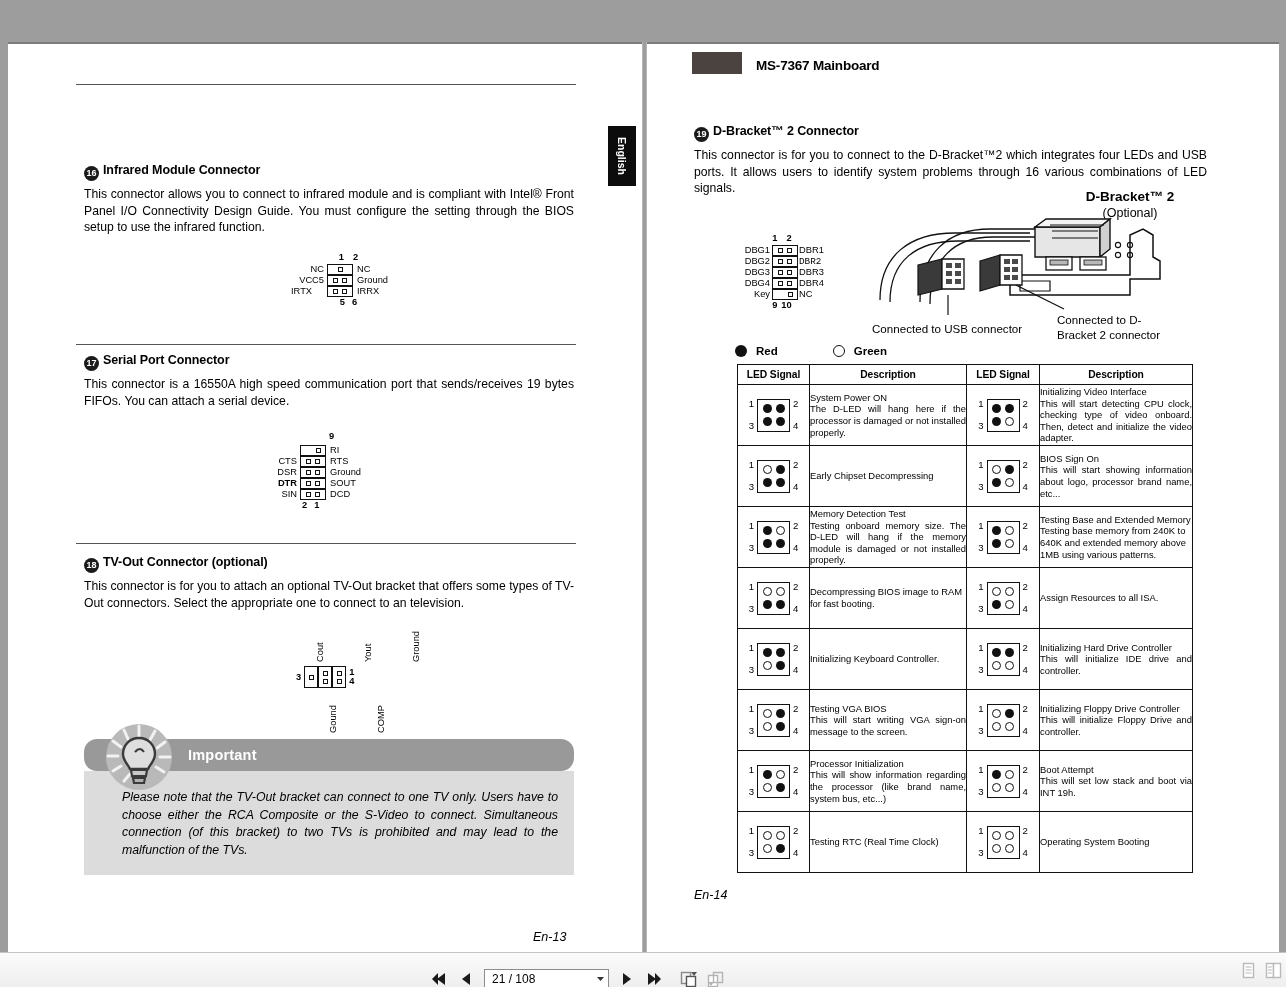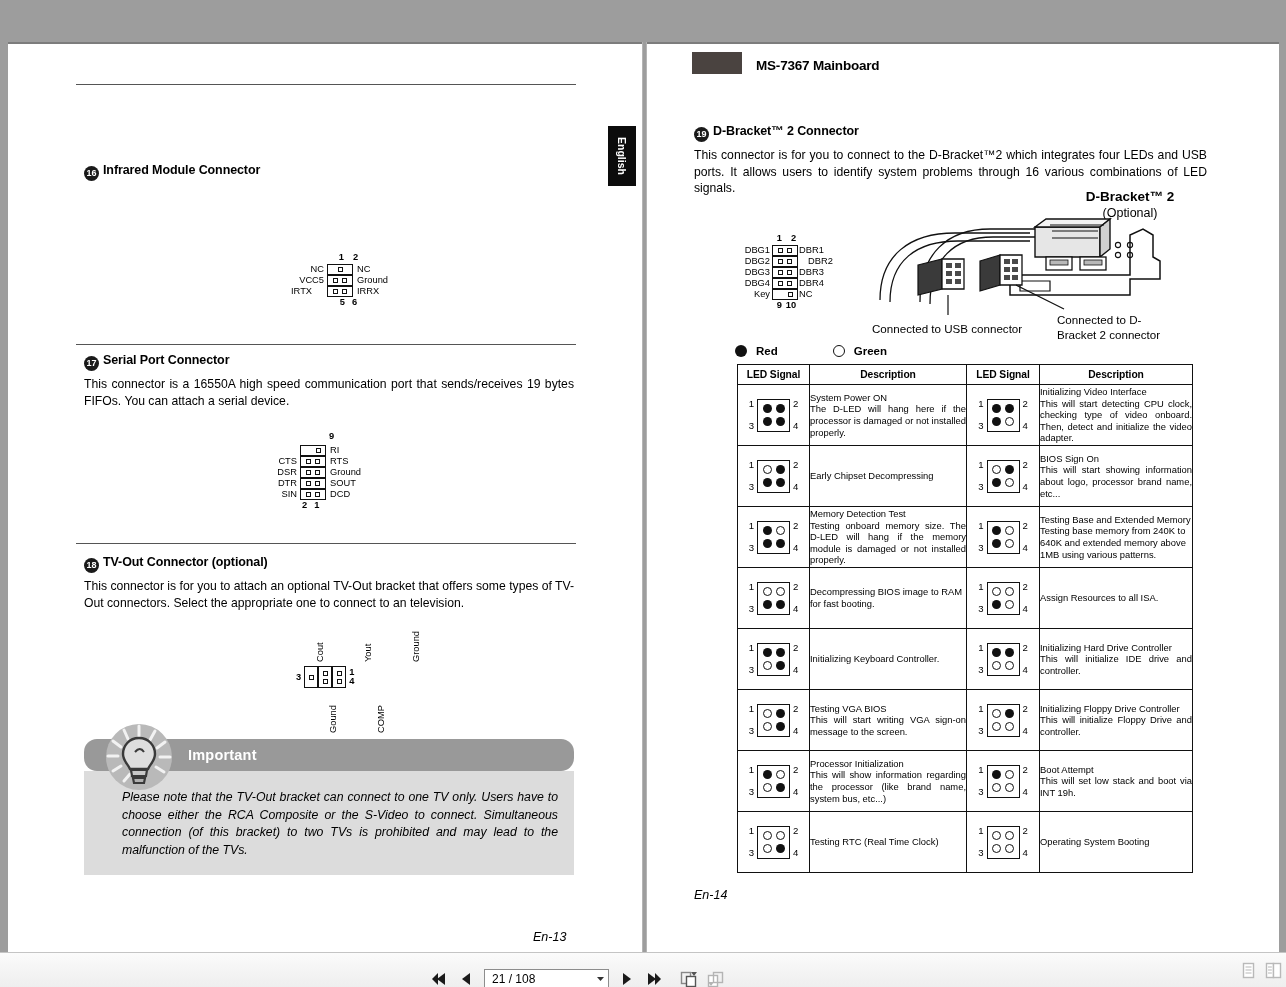--- a/index.html
+++ b/index.html
@@ -123,20 +123,21 @@
     <div class="gutter"></div>
 
     <div class="page page-left">
       <div class="topline"></div>
       <div class="rule l-rule-top"></div>
 
       <div class="sect" style="left:76px;top:121px;width:490px;">
         <div class="sect-head">
           <span class="num-badge">16</span><span>Infrared Module Connector</span>
         </div>
+        <div class="body-text" style="margin-top:5px;">This connector allows you to connect to infrared module and is compliant with Intel® Front Panel I/O Connectivity Design Guide. You must configure the setting through the BIOS setup to use the infrared function.</div>
       </div>
 
       <div class="conn" style="left:283px;top:211px;">
         <div style="display:flex;justify-content:center;gap:9px;margin-left:18px;">
           <span class="pinnum">1</span>
           <span class="pinnum">2</span>
         </div>
         <div style="margin-top:2px;">
           <div class="pinrow">
             <span class="pinlabel" style="width:33px;text-align:right;margin-right:3px;">NC</span>
@@ -199,21 +200,21 @@
           </div>
           <div class="pinrow">
             <span class="pinlabel" style="width:31px;text-align:right;margin-right:3px;">DSR</span>
             <span class="pinbox" style="width:26px;height:11px;gap:4px;">
                 <span class="pin"></span>
                 <span class="pin"></span>
               </span>
             <span class="pinlabel" style="margin-left:4px;">Ground</span>
           </div>
           <div class="pinrow">
-            <span class="pinlabel" style="width:31px;text-align:right;margin-right:3px;">DTR</span>
+            <span class="pinlabel" style="width:31px;text-align:right;margin-right:3px;font-weight:bold;">DTR</span>
             <span class="pinbox" style="width:26px;height:11px;gap:4px;">
                 <span class="pin"></span>
                 <span class="pin"></span>
               </span>
             <span class="pinlabel" style="margin-left:4px;">SOUT</span>
           </div>
           <div class="pinrow">
             <span class="pinlabel" style="width:31px;text-align:right;margin-right:3px;">SIN</span>
             <span class="pinbox" style="width:26px;height:11px;gap:4px;">
                 <span class="pin"></span>
@@ -393,21 +394,21 @@
               <span class="pin"></span>
             </span>
           <span class="pinlabel" style="margin-left:1px;">DBR1</span>
         </div>
         <div class="pinrow">
           <span class="pinlabel" style="width:33px;text-align:right;margin-right:2px;">DBG2</span>
           <span class="pinbox" style="width:26px;height:11px;gap:4px;">
               <span class="pin"></span>
               <span class="pin"></span>
             </span>
-          <span class="pinlabel" style="margin-left:10px;">DBR2</span>
+          <span class="pinlabel" style="margin-left:1px;font-family:Liberation Mono, monospace;">DBR2</span>
         </div>
         <div class="pinrow">
           <span class="pinlabel" style="width:33px;text-align:right;margin-right:2px;">DBG3</span>
           <span class="pinbox" style="width:26px;height:11px;gap:4px;">
               <span class="pin"></span>
               <span class="pin"></span>
             </span>
           <span class="pinlabel" style="margin-left:1px;">DBR3</span>
         </div>
         <div class="pinrow">

